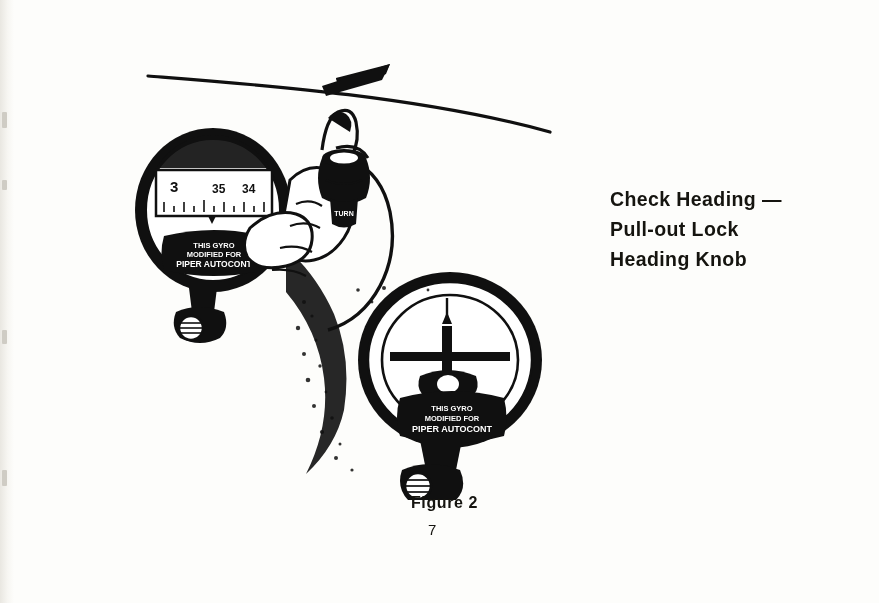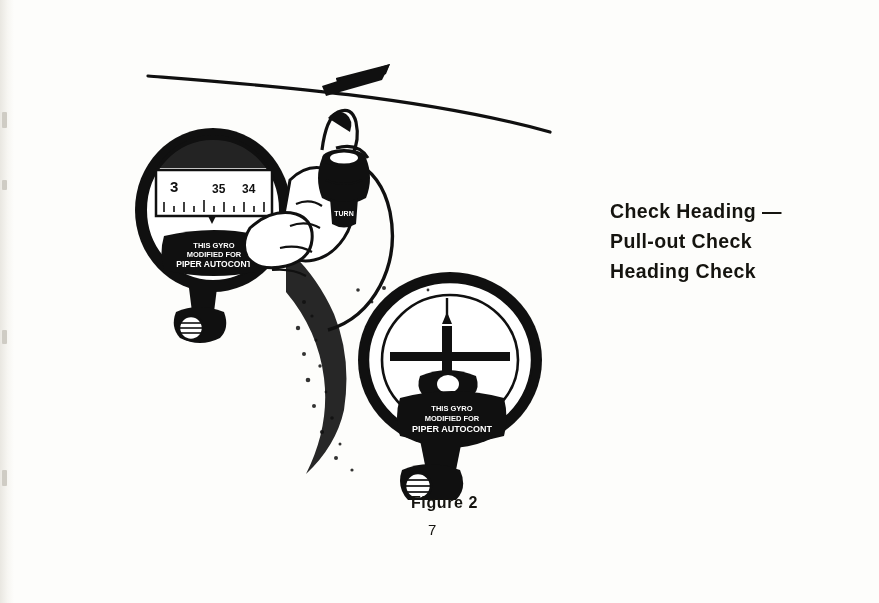--- a/index.html
+++ b/index.html
@@ -37,21 +37,21 @@
   }
   .edge-mark.m1 { top: 112px; height: 16px; }
   .edge-mark.m2 { top: 180px; height: 10px; }
   .edge-mark.m3 { top: 330px; height: 14px; }
   .edge-mark.m4 { top: 470px; height: 16px; }
 
   
   #caption {
     position: absolute;
     left: 610px;
-    top: 196px;
+    top: 184px;
     width: 250px;
     color: #15140f;
     font-weight: bold;
     font-size: 19.5px;
     letter-spacing: 0.4px;
     line-height: 30px;
   }
   #caption .cap-line { white-space: nowrap; }
 
   
@@ -248,20 +248,20 @@
           <circle cx="308" cy="258" r="1.5"></circle>
         <circle cx="322" cy="244" r="1.8"></circle>
           <circle cx="338" cy="250" r="1.4"></circle>
       </g>
 
     </svg>
   </div>
 
   <div id="caption">
     <div class="cap-line">Check Heading —</div>
-    <div class="cap-line">Pull-out Check</div>
-    <div class="cap-line">Heading Check</div>
+    <div class="cap-line">Pull-out Lock</div>
+    <div class="cap-line">Heading Knob</div>
   </div>
 
   <div id="figure-caption">Figure  2</div>
   <div id="page-number">7</div>
 
 </div>
 
 </body></html>

